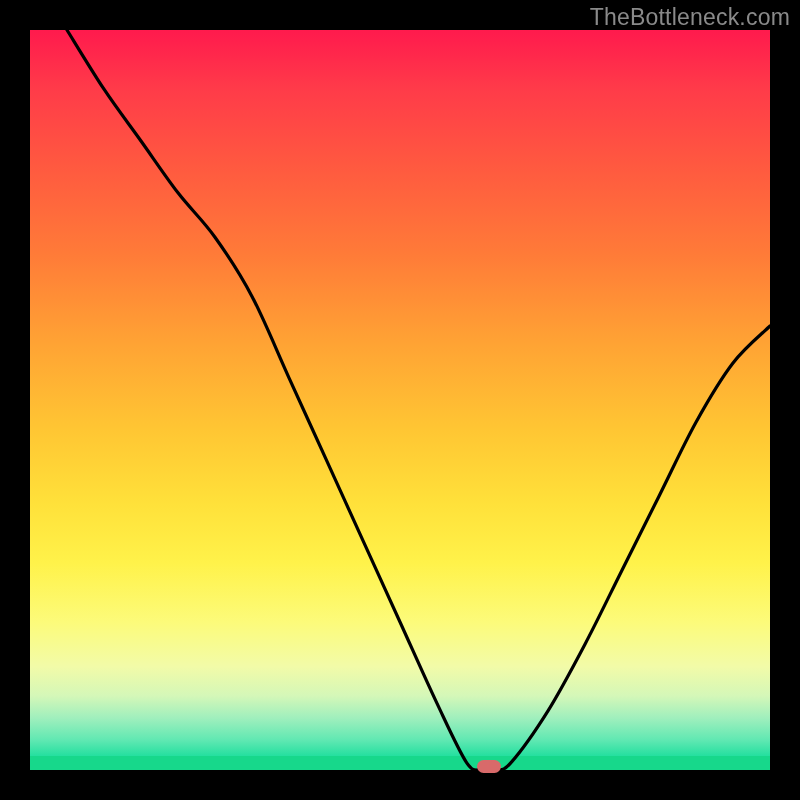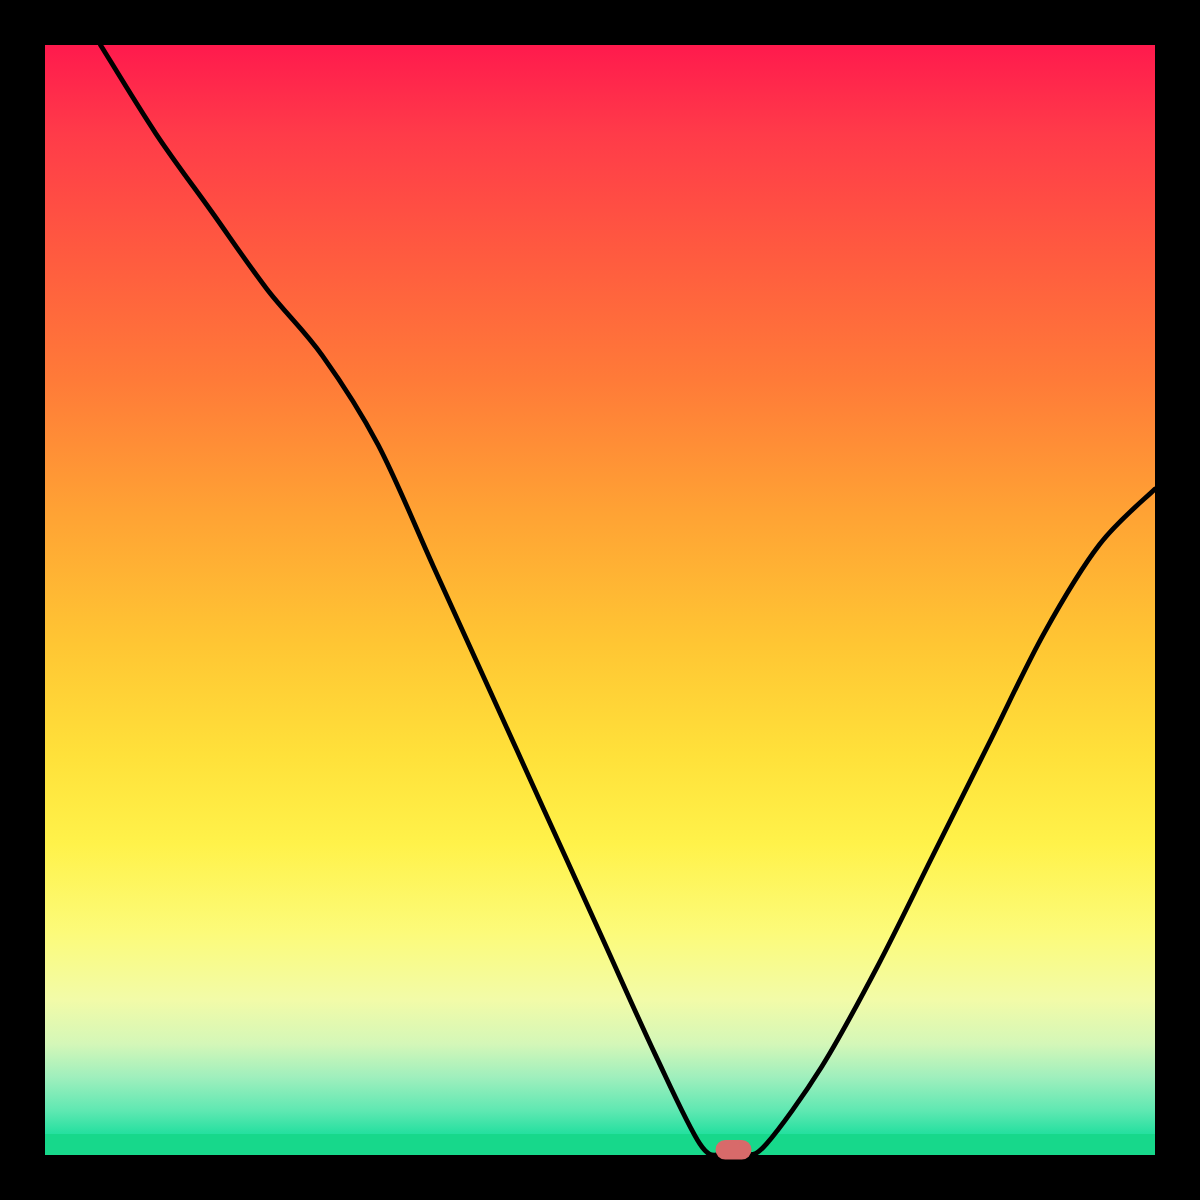--- a/index.html
+++ b/index.html
@@ -92,14 +92,15 @@
     <div class="gradient"></div>
     <div class="green-band"></div>
   </div>
 
   <svg class="curve" viewBox="0 0 740 740" preserveAspectRatio="none">
     <path id="curve-path" fill="none" stroke="#000" stroke-width="3.2" stroke-linejoin="round" stroke-linecap="round" d="M 37 0 C 43.166666666666664 9.866666666666655, 61.666666666666664 40.69999999999993, 74 59.19999999999993 C 86.33333333333333 77.69999999999993, 98.66666666666667 93.73333333333333, 111 111 C 123.33333333333333 128.26666666666668, 135.66666666666666 146.76666666666662, 148 162.79999999999995 C 160.33333333333334 178.8333333333333, 172.66666666666666 189.93333333333337, 185 207.20000000000005 C 197.33333333333334 224.46666666666673, 209.66666666666666 242.96666666666667, 222 266.4 C 234.33333333333334 289.8333333333333, 246.66666666666666 320.66666666666663, 259 347.79999999999995 C 271.3333333333333 374.9333333333333, 283.6666666666667 402.06666666666666, 296 429.2 C 308.3333333333333 456.3333333333333, 320.6666666666667 483.4666666666667, 333 510.6 C 345.3333333333333 537.7333333333333, 357.66666666666663 564.8666666666667, 370 592 C 382.33333333333337 619.1333333333333, 395.9000000000001 649.9666666666667, 407.00000000000006 673.4 C 418.1 696.8333333333333, 429.2 721.5, 436.59999999999997 732.6 C 443.99999999999994 743.7, 446.46666666666664 738.7666666666667, 451.4 740 C 456.3333333333333 741.2333333333333, 461.26666666666665 741.2333333333333, 466.2 740 C 471.1333333333333 738.7666666666667, 472.3666666666667 742.4666666666667, 481 732.6 C 489.6333333333333 722.7333333333333, 505.6666666666667 700.5333333333333, 518 680.8 C 530.3333333333334 661.0666666666666, 542.6666666666666 637.6333333333333, 555 614.2 C 567.3333333333334 590.7666666666668, 579.6666666666666 564.8666666666667, 592 540.2 C 604.3333333333334 515.5333333333334, 616.6666666666666 490.8666666666667, 629 466.2 C 641.3333333333334 441.5333333333333, 653.6666666666666 414.40000000000003, 666 392.20000000000005 C 678.3333333333334 370.00000000000006, 690.6666666666666 349.0333333333333, 703 332.99999999999994 C 715.3333333333334 316.9666666666666, 733.8333333333334 302.16666666666663, 740 296"></path>
   </svg>
 
   <div id="marker" class="marker" style="left: 476.8px; top: 760px;"></div>
 
+  <div class="watermark">TheBottleneck.com</div>
 
 </div>
 
 </body></html>

